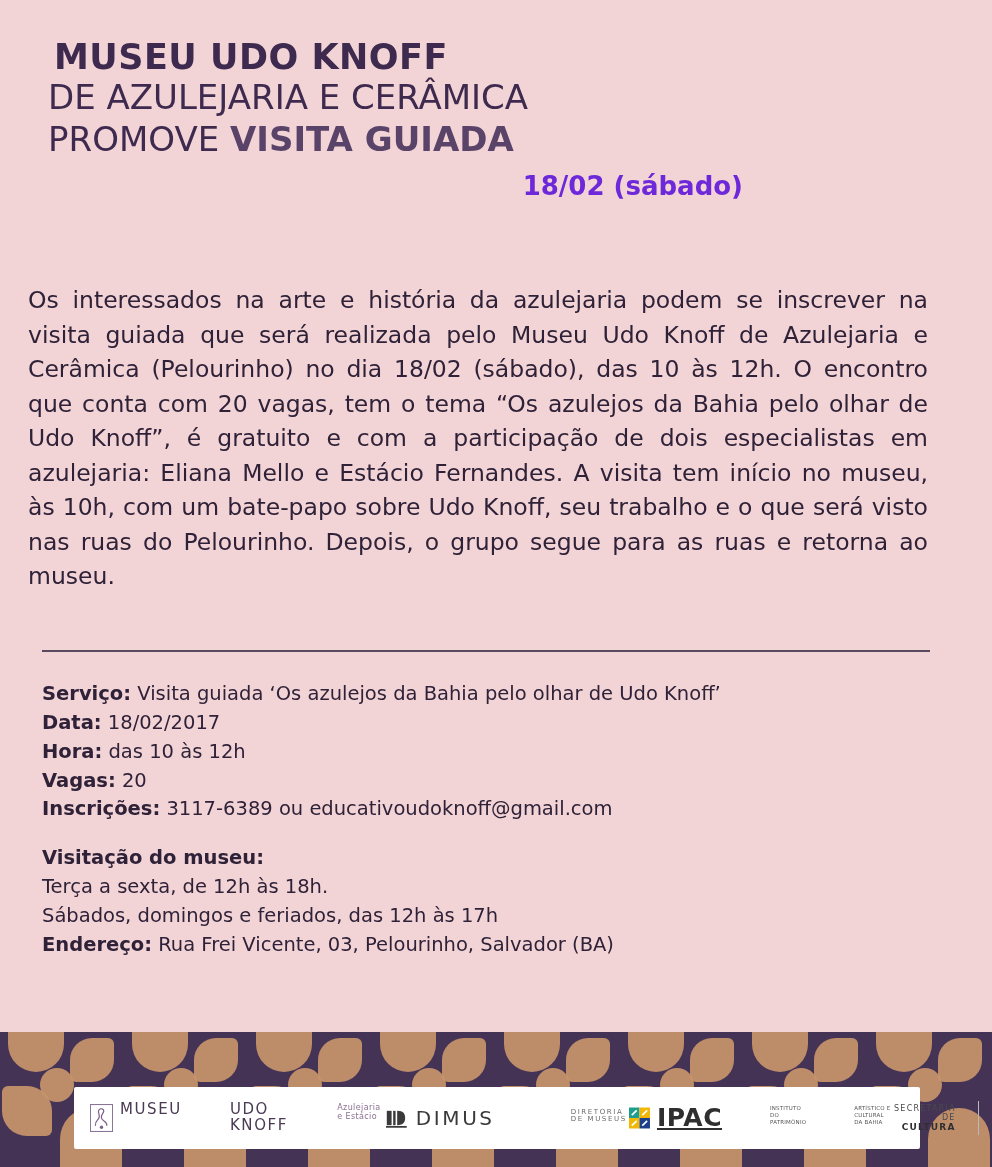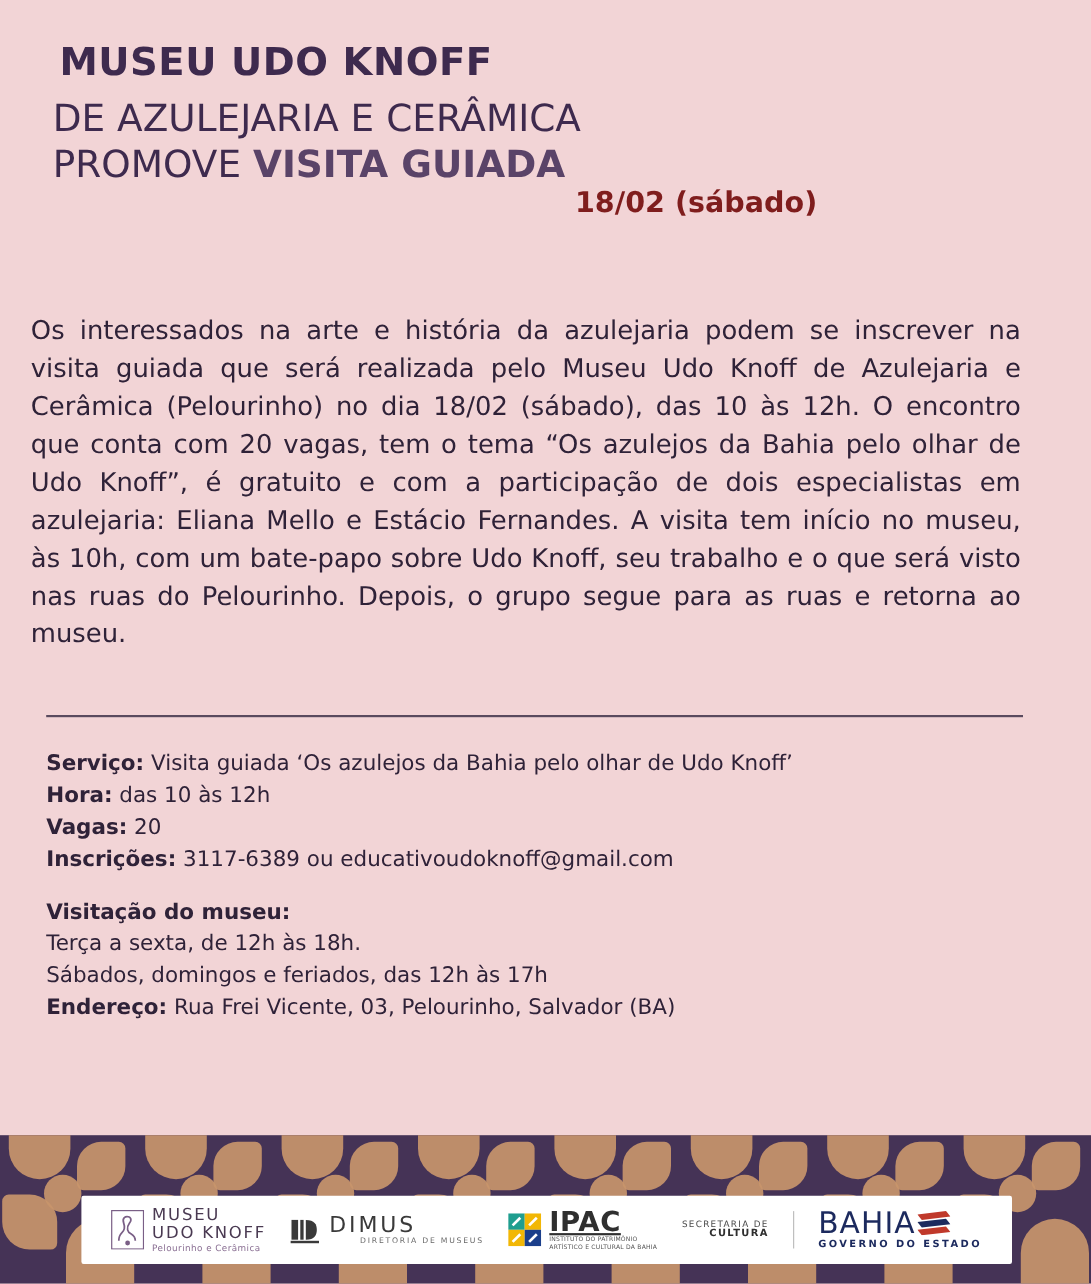--- a/index.html
+++ b/index.html
@@ -36,39 +36,40 @@
     line-height: 1.12;
     text-transform: uppercase;
     margin-left: 6px;
   }
   .title-line2 {
     font-size: 34px;
     font-weight: normal;
     color: #3e2a4e;
     line-height: 1.18;
     text-transform: uppercase;
-    margin-top: 11px;
+    margin-top: 0;
   }
   .title-line3 {
     font-size: 34px;
     font-weight: normal;
     color: #3e2a4e;
     line-height: 1.18;
     text-transform: uppercase;
     margin-top: 2px;
     white-space: nowrap;
   }
   .title-line3 .strong {
     font-weight: bold;
     color: #5a4368;
   }
   .title-date {
     font-size: 26px;
     font-weight: bold;
-    color: #7f1d1d;
+    color: #6d28d9;
+    margin-top: 12px;
     text-align: right;
     padding-right: 205px;
   }
 
   
   .body-text {
     position: absolute;
     left: 28px;
     top: 283px;
     width: 900px;
@@ -174,23 +175,24 @@
   .logo {
     display: flex;
     align-items: center;
     gap: 7px;
   }
   .logo-mark {
     display: block;
   }
   .logo-text {
     display: flex;
-    flex-direction: column;
+    flex-direction: row;
     justify-content: center;
     line-height: 1.05;
+    gap: 48px;
   }
   
   .logo-muk .l1 {
     font-size: 15px;
     letter-spacing: 1.6px;
     color: #4a3a52;
     font-weight: normal;
   }
   .logo-muk .l2 {
     font-size: 15px;
@@ -299,20 +301,21 @@
     <div class="title-line3"><span>PROMOVE </span><span class="strong">VISITA GUIADA</span></div>
     <div class="title-date">18/02 (sábado)</div>
   </div>
 
   <div class="body-text">Os interessados na arte e história da azulejaria podem se inscrever na visita guiada que será realizada pelo Museu Udo Knoff de Azulejaria e Cerâmica (Pelourinho) no dia 18/02 (sábado), das 10 às 12h. O encontro que conta com 20 vagas, tem o tema “Os azulejos da Bahia pelo olhar de Udo Knoff”, é gratuito e com a participação de dois especialistas em azulejaria: Eliana Mello e Estácio Fernandes. A visita tem início no museu, às 10h, com um bate-papo sobre Udo Knoff, seu trabalho e o que será visto nas ruas do Pelourinho. Depois, o grupo segue para as ruas e retorna ao museu.</div>
 
   <div class="divider"></div>
 
   <div class="info-block">
     <div><span class="lbl">Serviço:</span><span> Visita guiada ‘Os azulejos da Bahia pelo olhar de Udo Knoff’</span></div>
+    <div><span class="lbl">Data:</span><span> 18/02/2017</span></div>
     <div><span class="lbl">Hora:</span><span> das 10 às 12h</span></div>
     <div><span class="lbl">Vagas:</span><span> 20</span></div>
     <div><span class="lbl">Inscrições:</span><span> 3117-6389 ou educativoudoknoff@gmail.com</span></div>
 
     <div class="info-gap"></div>
 
     <div><span class="lbl">Visitação do museu:</span></div>
     <div>Terça a sexta, de 12h às 18h.</div>
     <div>Sábados, domingos e feriados, das 12h às 17h</div>
     <div><span class="lbl">Endereço:</span><span> Rua Frei Vicente, 03, Pelourinho, Salvador (BA)</span></div>
@@ -381,21 +384,21 @@
 
     <div class="logo logo-muk">
       <svg class="logo-mark" width="30" height="36" viewBox="0 0 30 36">
         <rect x="0.5" y="0.5" width="29" height="35" fill="none" stroke="#7a5f86" stroke-width="1.2"></rect>
         <path d="M7 28 C7 20 11 22 12 17 C13 12 9 10 12 7 C14 5 18 6 18 9 C18 12 14 13 15 18 C16 23 22 21 22 28" fill="none" stroke="#7a5f86" stroke-width="1.6"></path>
         <circle cx="15" cy="30" r="2.2" fill="#7a5f86"></circle>
       </svg>
       <div class="logo-text">
         <span class="l1">MUSEU</span>
         <span class="l2">UDO KNOFF</span>
-        <span class="l3">Pelourinho e Cerâmica</span>
+        <span class="l3">Azulejaria e Estácio</span>
       </div>
     </div>
 
     <div class="logo logo-dimus">
       <svg class="logo-mark" width="28" height="26" viewBox="0 0 28 26">
         <rect x="1" y="4" width="6" height="18" fill="#3a3a3a"></rect>
         <rect x="9" y="4" width="3" height="18" fill="#3a3a3a"></rect>
         <path d="M14 22 L14 4 C22 4 24 8 24 13 C24 18 22 22 14 22 Z" fill="#3a3a3a"></path>
         <rect x="0" y="23" width="26" height="2.2" fill="#3a3a3a"></rect>
       </svg>

